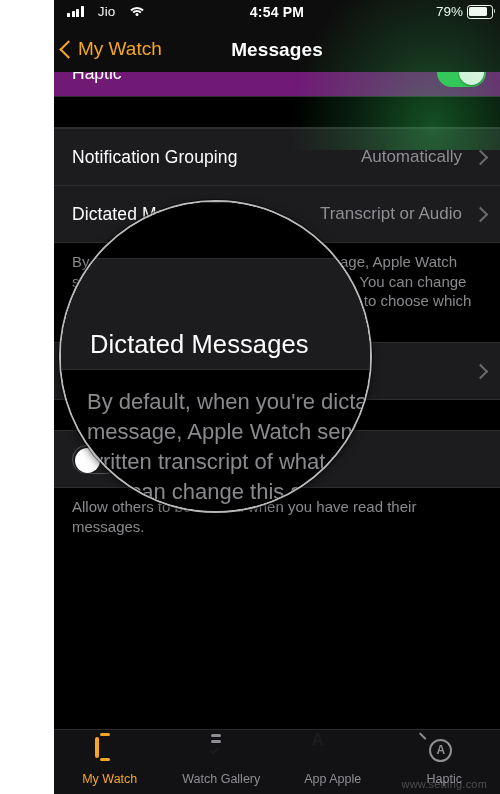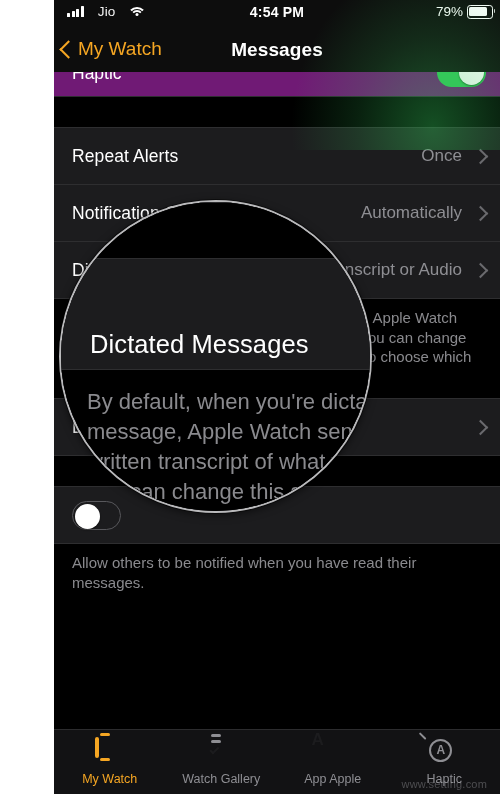--- a/index.html
+++ b/index.html
@@ -172,27 +172,20 @@
       <span class="label">Haptic</span>
       <div class="toggle on" style="position:absolute;right:14px;top:-14px;">
         <span class="knob"></span>
       </div>
     </div>
     <div class="sep-bot"></div>
 
     <div class="gap"></div>
     <div class="sep-top"></div>
 
-    <div class="row" style="height:56px;">
-      <span class="label">Repeat Alerts</span>
-      <span class="right">
-        <span class="value">Once</span>
-        <span class="chev"></span>
-      </span>
-    </div>
     <div class="sep-bot"></div>
 
     <div class="row" style="height:56px;">
       <span class="label">Notification Grouping</span>
       <span class="right">
         <span class="value">Automatically</span>
         <span class="chev"></span>
       </span>
     </div>
     <div class="sep-bot"></div>

